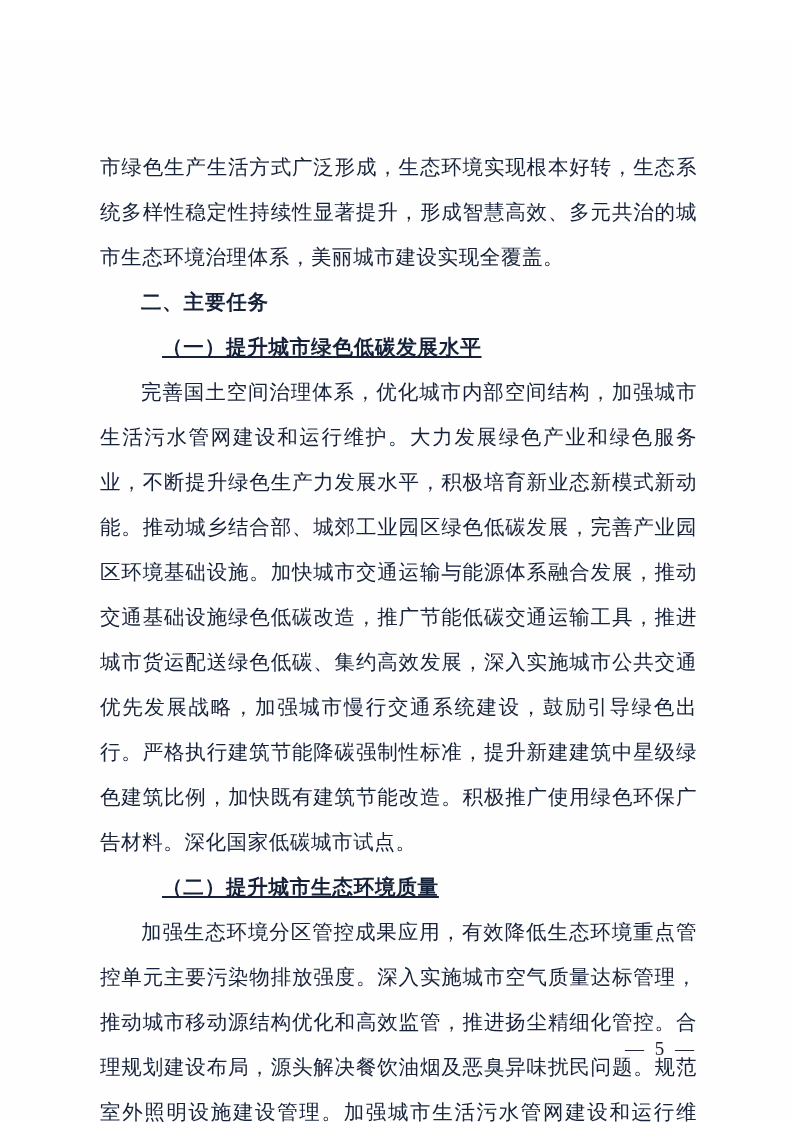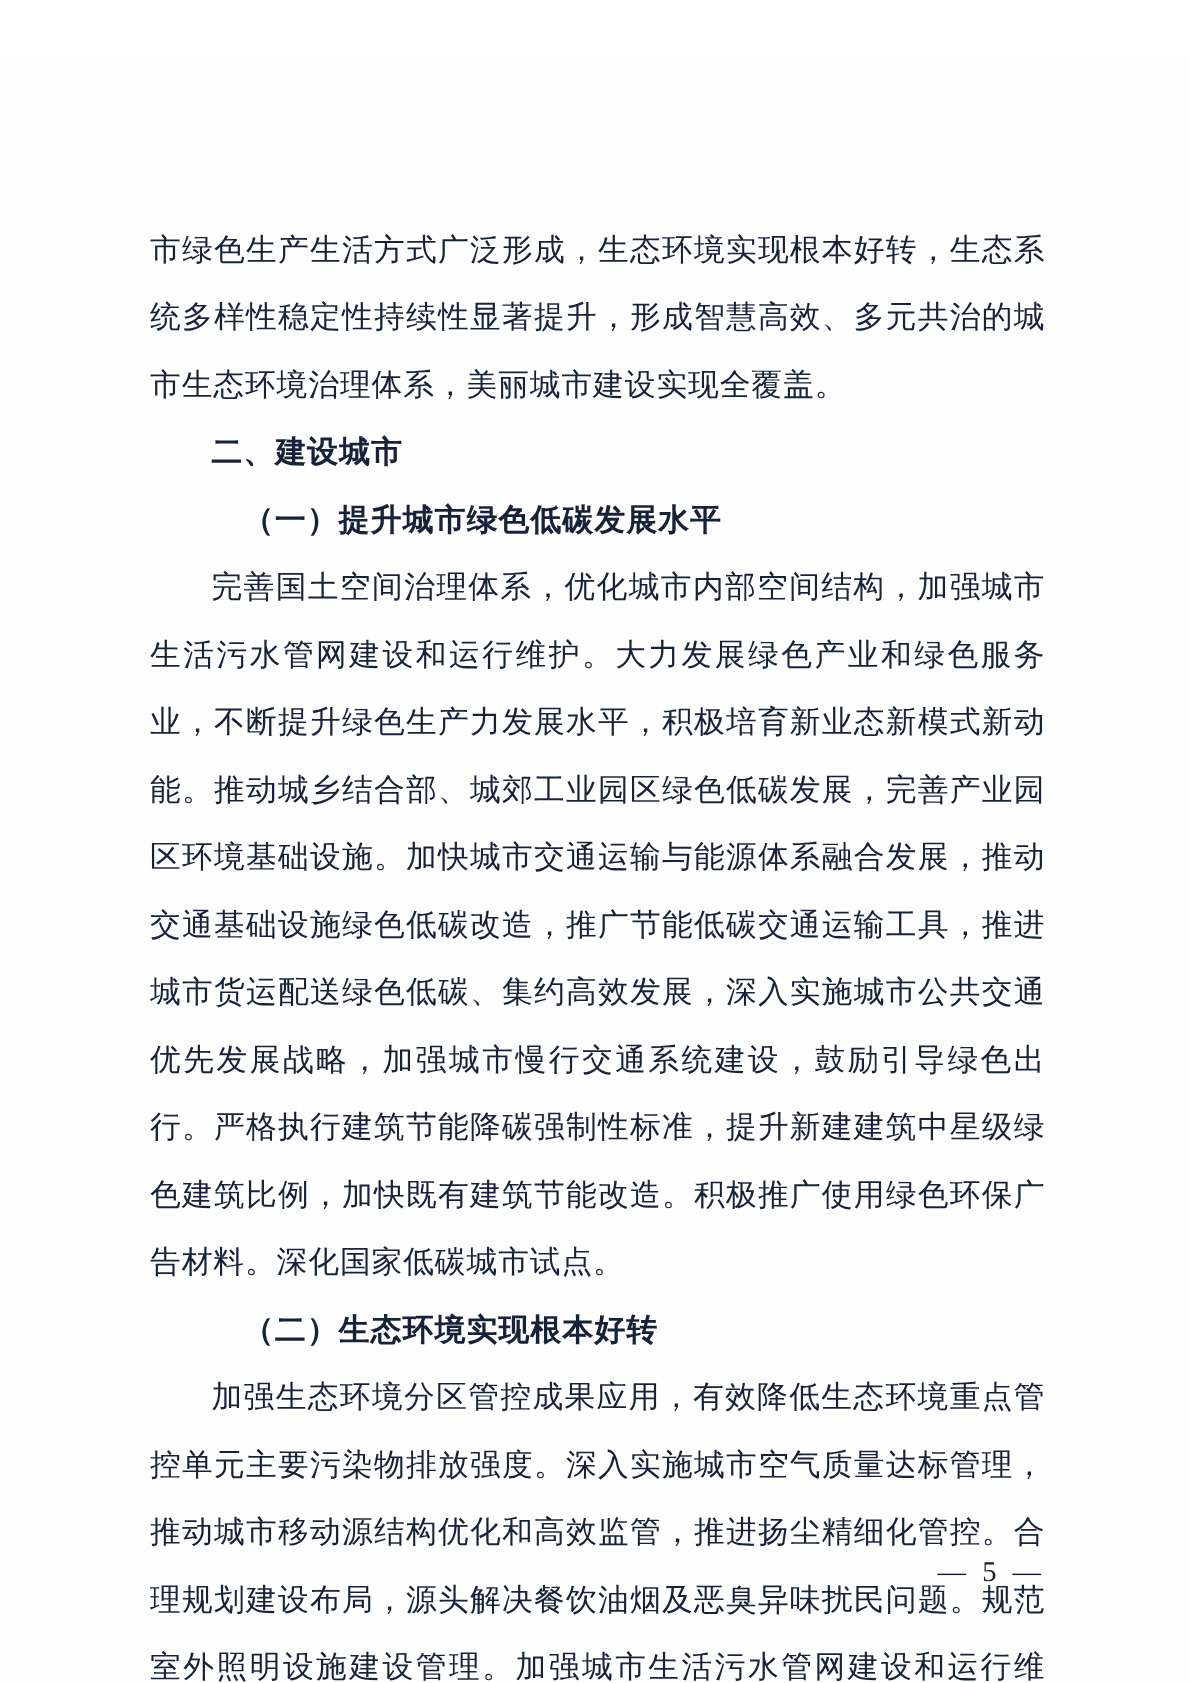--- a/index.html
+++ b/index.html
@@ -44,37 +44,38 @@
   }
   p.heading {
     font-weight: bold;
     text-indent: 41px;
     letter-spacing: 0.8px;
   }
   p.subheading {
     font-weight: bold;
     text-indent: 62px;
     letter-spacing: 0.8px;
+    text-decoration: underline;
   }
   .pagenum {
     position: absolute;
     right: 96px;
     bottom: 103px;
     font-size: 19px;
     letter-spacing: 3px;
     color: #1a1a2e;
     font-family: "Liberation Serif", "DejaVu Serif", serif;
   }
 </style>
 </head>
 <body>
 
 <div class="page">
   <div class="content">
     <p class="body">市绿色生产生活方式广泛形成，生态环境实现根本好转，生态系统多样性稳定性持续性显著提升，形成智慧高效、多元共治的城市生态环境治理体系，美丽城市建设实现全覆盖。</p>
-    <p class="heading">二、建设城市</p>
+    <p class="heading">二、主要任务</p>
     <p class="subheading">（一）提升城市绿色低碳发展水平</p>
     <p class="indent">完善国土空间治理体系，优化城市内部空间结构，加强城市生活污水管网建设和运行维护。大力发展绿色产业和绿色服务业，不断提升绿色生产力发展水平，积极培育新业态新模式新动能。推动城乡结合部、城郊工业园区绿色低碳发展，完善产业园区环境基础设施。加快城市交通运输与能源体系融合发展，推动交通基础设施绿色低碳改造，推广节能低碳交通运输工具，推进城市货运配送绿色低碳、集约高效发展，深入实施城市公共交通优先发展战略，加强城市慢行交通系统建设，鼓励引导绿色出行。严格执行建筑节能降碳强制性标准，提升新建建筑中星级绿色建筑比例，加快既有建筑节能改造。积极推广使用绿色环保广告材料。深化国家低碳城市试点。</p>
-    <p class="subheading">（二）生态环境实现根本好转</p>
+    <p class="subheading">（二）提升城市生态环境质量</p>
     <p class="indent">加强生态环境分区管控成果应用，有效降低生态环境重点管控单元主要污染物排放强度。深入实施城市空气质量达标管理，推动城市移动源结构优化和高效监管，推进扬尘精细化管控。合理规划建设布局，源头解决餐饮油烟及恶臭异味扰民问题。规范室外照明设施建设管理。加强城市生活污水管网建设和运行维护，建设城市</p>
   </div>
   <div class="pagenum">— 5 —</div>
 </div>
 
 </body></html>

